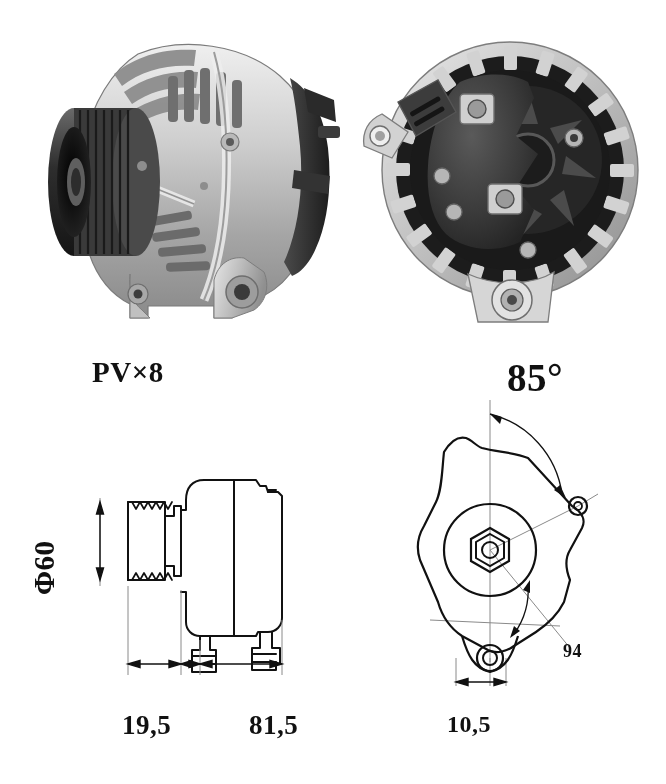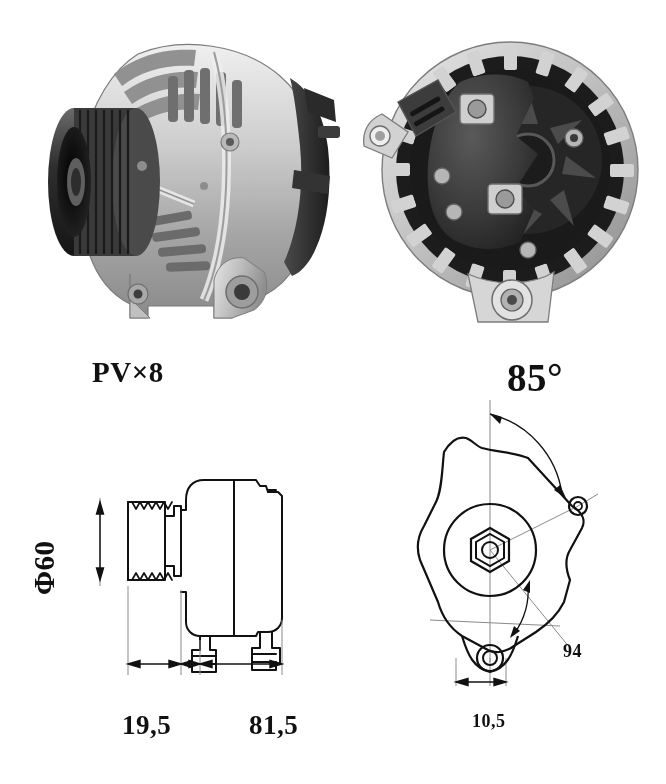--- a/index.html
+++ b/index.html
@@ -48,21 +48,21 @@
     white-space: nowrap;
     line-height: 1;
   }
   #label-pv       { left: 92px;  top: 358px; font-size: 29px; }
   #label-angle    { left: 507px; top: 358px; font-size: 39px; }
   #label-dia      { left: 30px;  top: 500px; font-size: 29px;
                     transform: rotate(-90deg); transform-origin: left top;
                     top: 595px; }
   #label-d1       { left: 122px; top: 712px; font-size: 27px; }
   #label-d2       { left: 216px; top: 712px; font-size: 27px; margin-left: 33px; }
-  #label-d3       { left: 447px; top: 712px; font-size: 18px; margin-left: 25px; }
+  #label-d3       { left: 447px; top: 712px; font-size: 24px; }
   #label-d4       { left: 563px; top: 642px; font-size: 18px; }
 </style>
 </head>
 <body>
 
 <div class="sheet">
 
   <div class="photo" id="photo-left">
     <svg viewBox="0 0 340 322" xmlns="http://www.w3.org/2000/svg">
       <defs>

